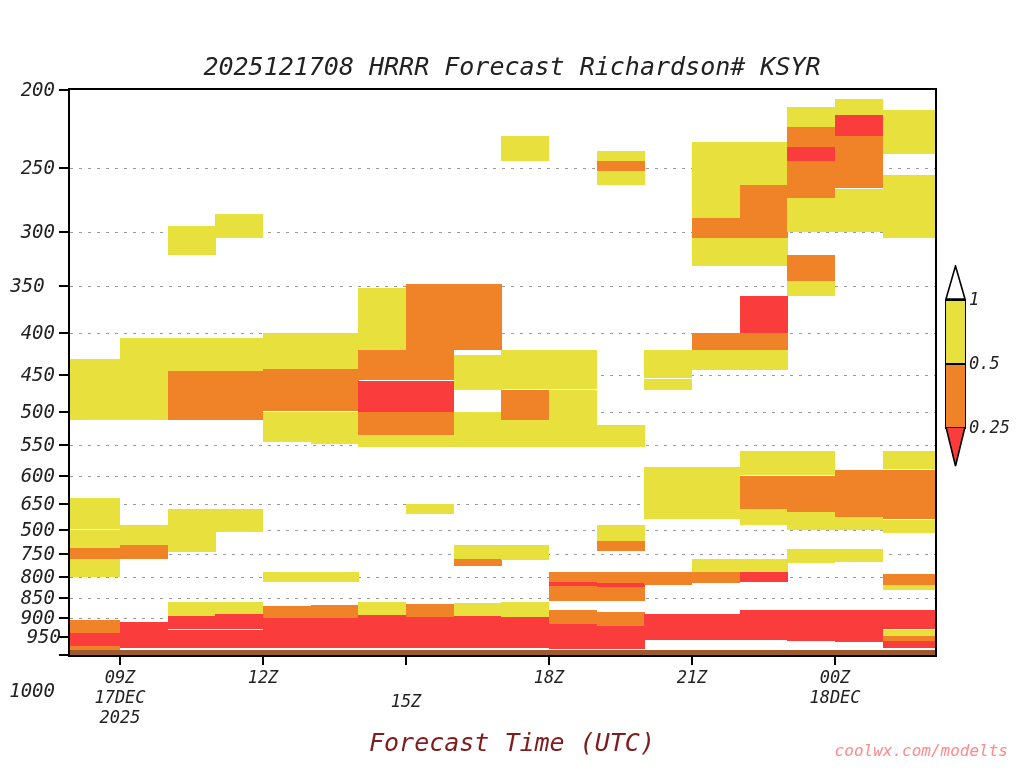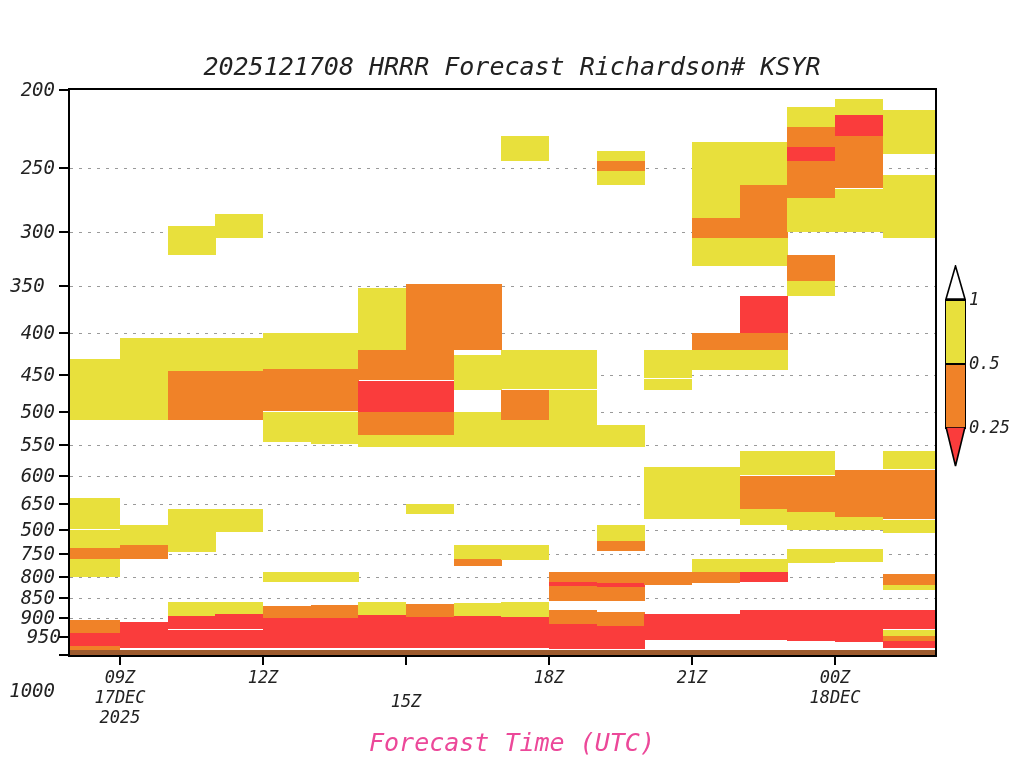--- a/index.html
+++ b/index.html
@@ -30,21 +30,21 @@
 
   
   .ytick{position:absolute;right:0;width:9px;height:2px;background:#000;}
   .ylabel{position:absolute;text-align:right;font-size:19px;color:#222;
       white-space:pre;line-height:19px;}
   .xtick{position:absolute;width:2px;height:9px;background:#000;}
   .xlabel{position:absolute;text-align:center;font-size:17px;color:#222;
       white-space:pre;line-height:20px;}
 
   #xaxis-title{position:absolute;left:0;top:728px;width:1024px;text-align:center;
-      font-size:25px;color:#ec4899;white-space:pre;}
+      font-size:25px;color:#7f1d1d;white-space:pre;}
 
   #watermark{position:absolute;left:0;top:741px;width:1008px;text-align:right;
       font-size:16px;color:#ff8a8a;white-space:pre;}
 
   
   #colorbar{position:absolute;left:945px;top:299px;width:21px;height:160px;}
   .cb-seg{position:absolute;left:0;width:21px;border-left:1.5px solid #000;
       border-right:1.5px solid #000;box-sizing:border-box;}
   .cb-line{position:absolute;left:0;width:21px;height:1.5px;background:#000;}
   .cb-label{position:absolute;left:24px;font-size:17px;color:#222;
@@ -299,20 +299,21 @@
       <div class="xtick" style="left: 548px; top: 656px;"></div>
       <div class="xlabel" style="left: 489px; width: 120px; top: 667px;">18Z</div>
       <div class="xtick" style="left: 691px; top: 656px;"></div>
       <div class="xlabel" style="left: 632px; width: 120px; top: 667px;">21Z</div>
       <div class="xtick" style="left: 834px; top: 656px;"></div>
       <div class="xlabel" style="left: 775px; width: 120px; top: 667px;">00Z
 18DEC</div>
     </div>
 
   <div id="xaxis-title">Forecast Time (UTC)</div>
+  <div id="watermark">coolwx.com/modelts</div>
 
   <div id="colorbar">
       <div class="cb-cap" style="top: -34px; height: 34px;"><svg width="21" height="34" viewBox="0 0 21 34">
           <polygon points="10.5,1 20,34 1,34" fill="#ffffff" stroke="#000" stroke-width="1.6"></polygon>
         </svg></div>
       <div class="cb-seg" style="top: 0px; height: 64px; background: rgb(232, 224, 60);"></div>
       <div class="cb-line" style="top: 0px;"></div>
       <div class="cb-seg" style="top: 64px; height: 64px; background: rgb(240, 130, 40);"></div>
       <div class="cb-line" style="top: 64px;"></div>
       <div class="cb-line" style="top: 128px;"></div>

